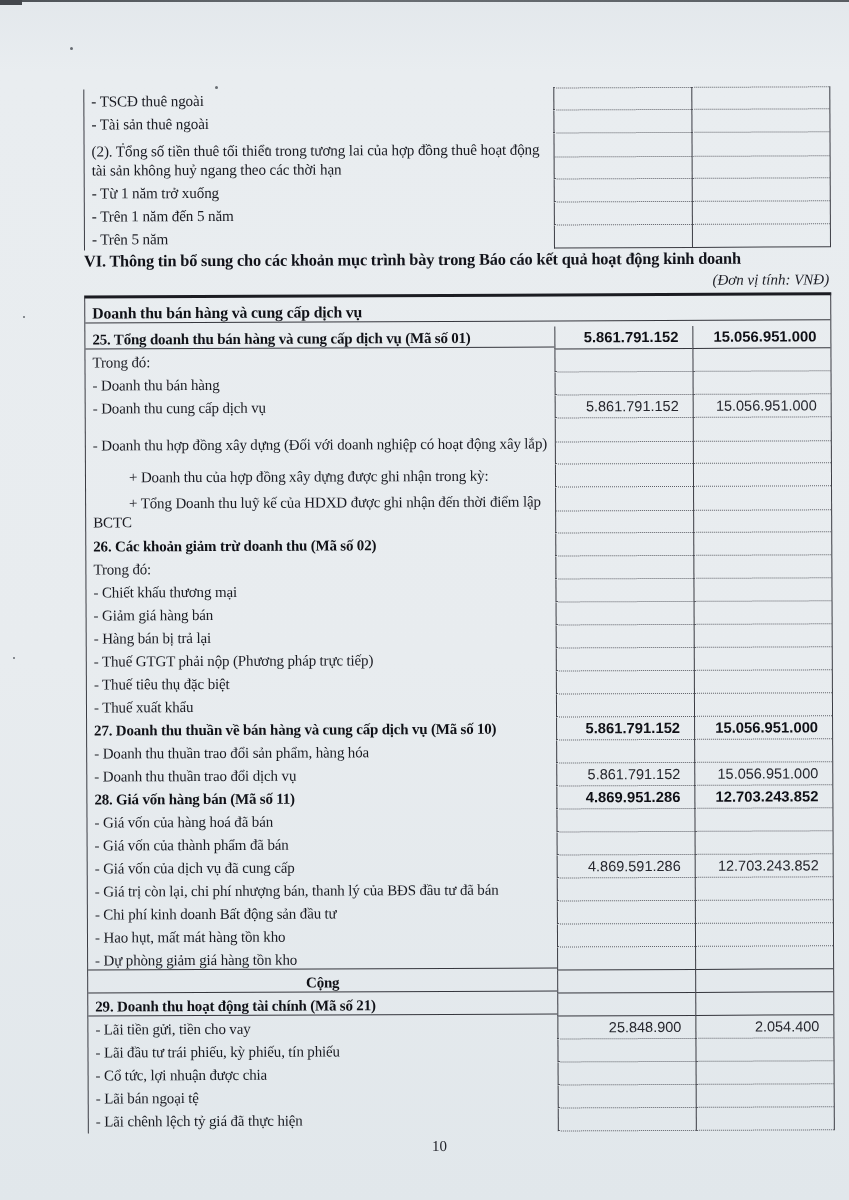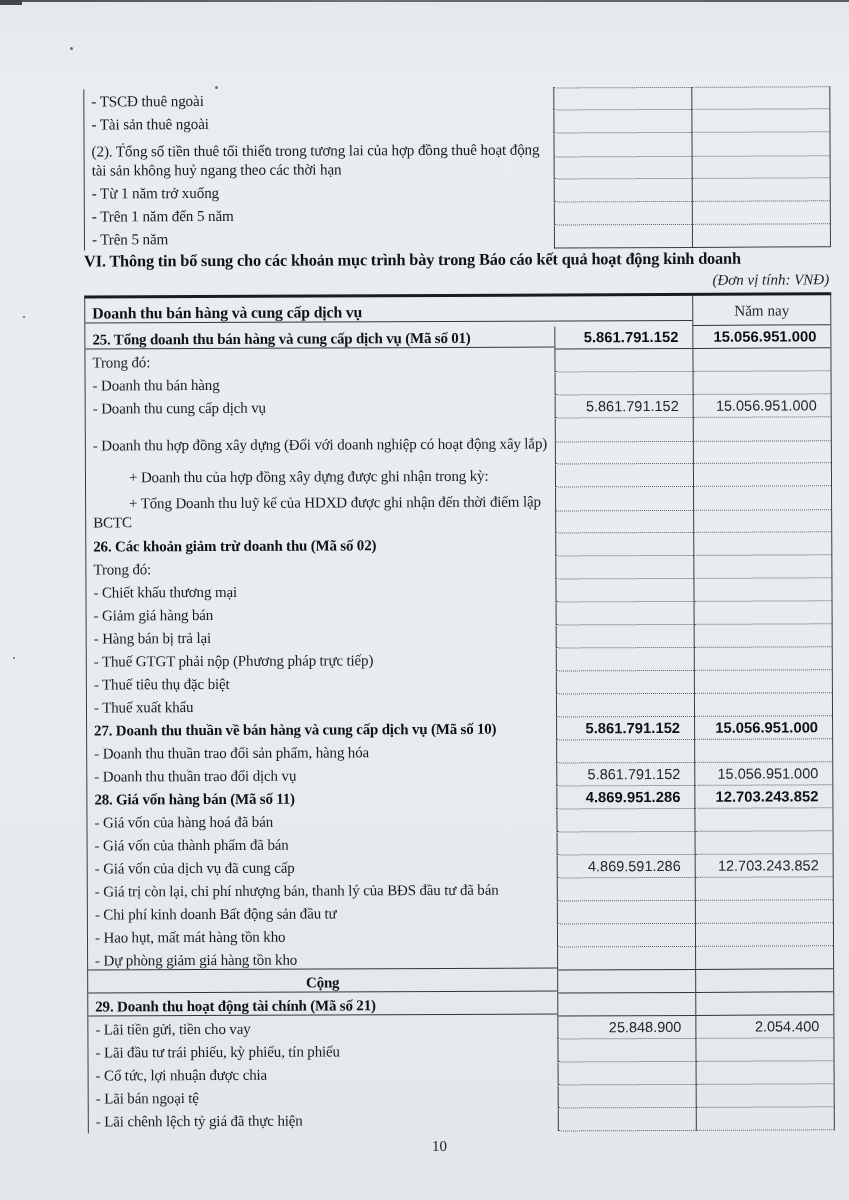--- a/index.html
+++ b/index.html
@@ -106,21 +106,20 @@
   </div>
         </div>
     </div>
 
     <div class="vi-heading">VI. Thông tin bổ sung cho các khoản mục trình bày trong Báo cáo kết quả hoạt động kinh doanh</div>
     <div class="unit-note">(Đơn vị tính: VNĐ)</div>
 
     <div class="rev-table">
       <div class="row rev-header sep-full">
         <div class="lbl">Doanh thu bán hàng và cung cấp dịch vụ</div>
-        <div class="vc">Năm nay</div>
       </div>
       <div>
           <div class="row bold sep-full">
     <div class="lbl">25. Tổng doanh thu bán hàng và cung cấp dịch vụ (Mã số 01)</div>
     <div class="vc v1">5.861.791.152</div>
     <div class="vc v2">15.056.951.000</div>
   </div>
           <div class="row">
     <div class="lbl">Trong đó:</div>
     <div class="vc v1"></div>

